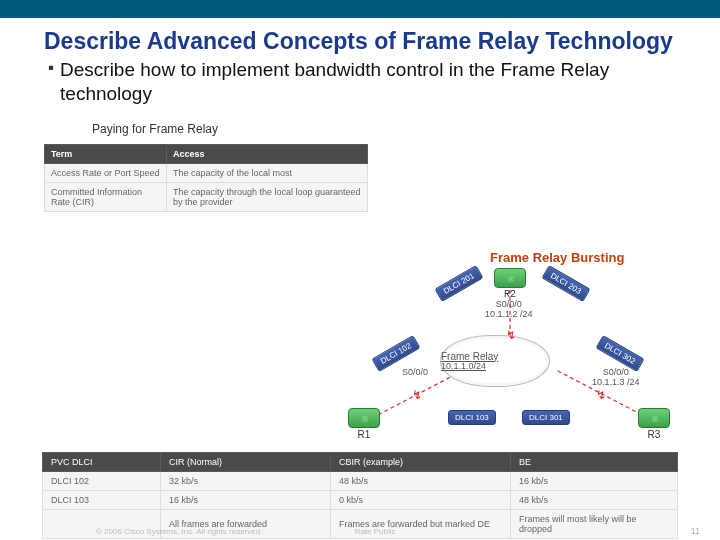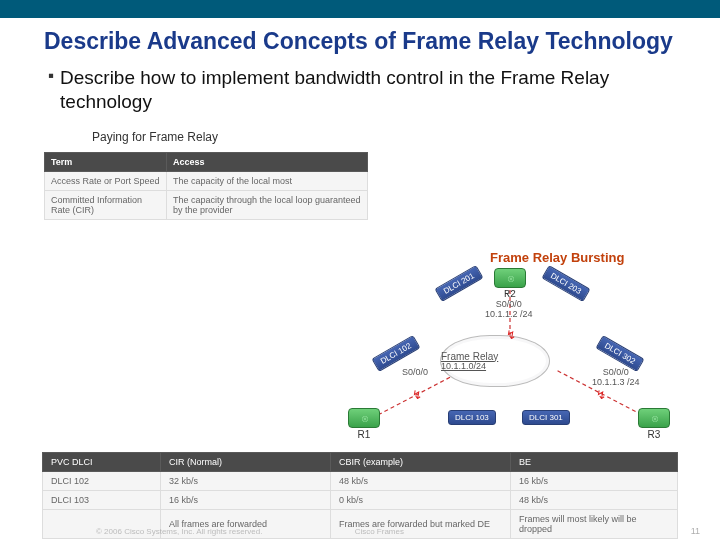--- a/index.html
+++ b/index.html
@@ -1,19 +1,19 @@
 <!DOCTYPE html>
 <html><head>
 <meta charset="utf-8">
 <style>
   * { margin:0; padding:0; box-sizing:border-box; }
   body { width:720px; height:540px; font-family:Arial,Helvetica,sans-serif; background:#fff; overflow:hidden; position:relative; }
   .topbar { background:#005a7a; height:18px; width:100%; }
   .content { padding:10px 44px 0 44px; }
-  h1.title { font-size:23px; font-weight:bold; color:#1a3a8a; line-height:1.15; margin-bottom:12px; }
+  h1.title { font-size:23px; font-weight:bold; color:#1a3a8a; line-height:1.15; margin-bottom:4px; }
   .bullet-row { display:flex; margin-left:4px; margin-bottom:16px; }
   .bullet-mark { color:#333; font-size:17px; margin-right:6px; }
   .bullet-text { color:#111; font-size:19px; line-height:1.25; }
   .subt { font-size:12px; color:#333; margin:8px 0 8px 48px; }
   
   .terms { width:324px; border-collapse:collapse; margin-left:0; font-size:9px; color:#333; }
   .terms th { background:#4a4a4a; color:#fff; text-align:left; padding:4px 6px; font-weight:bold; border:1px solid #5a5a5a; }
   .terms td { background:#f5f5f5; padding:4px 6px; border:1px solid #ddd; color:#666; }
   
   .diagram { position:absolute; left:340px; top:250px; width:340px; height:200px; }
@@ -139,15 +139,15 @@
     <td></td>
     <td>All frames are forwarded</td>
     <td>Frames are forwarded but marked DE</td>
     <td>Frames will most likely will be dropped</td>
   </tr>
 </tbody>
   </table>
 
 <div class="footer">
   <span>© 2006 Cisco Systems, Inc. All rights reserved.</span>
-  <span class="cp">Cisco Frames</span>
+  <span class="cp">Rate Public</span>
 </div>
 <div class="pagenum">11</div>
 
 </body></html>

